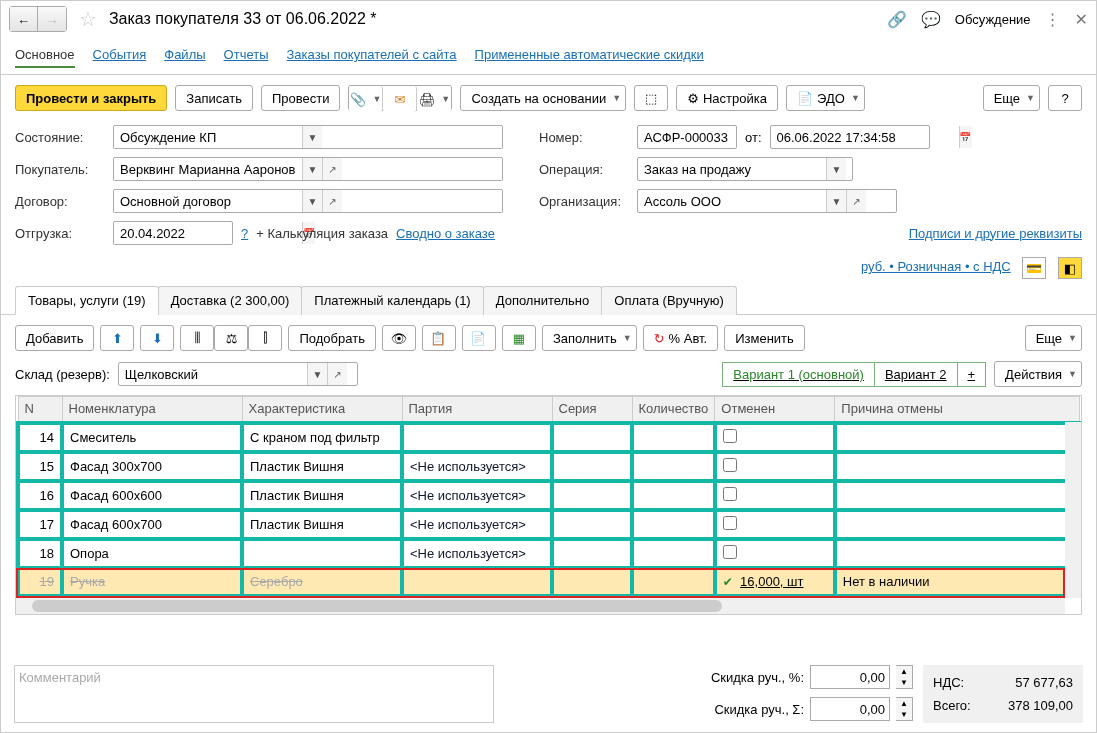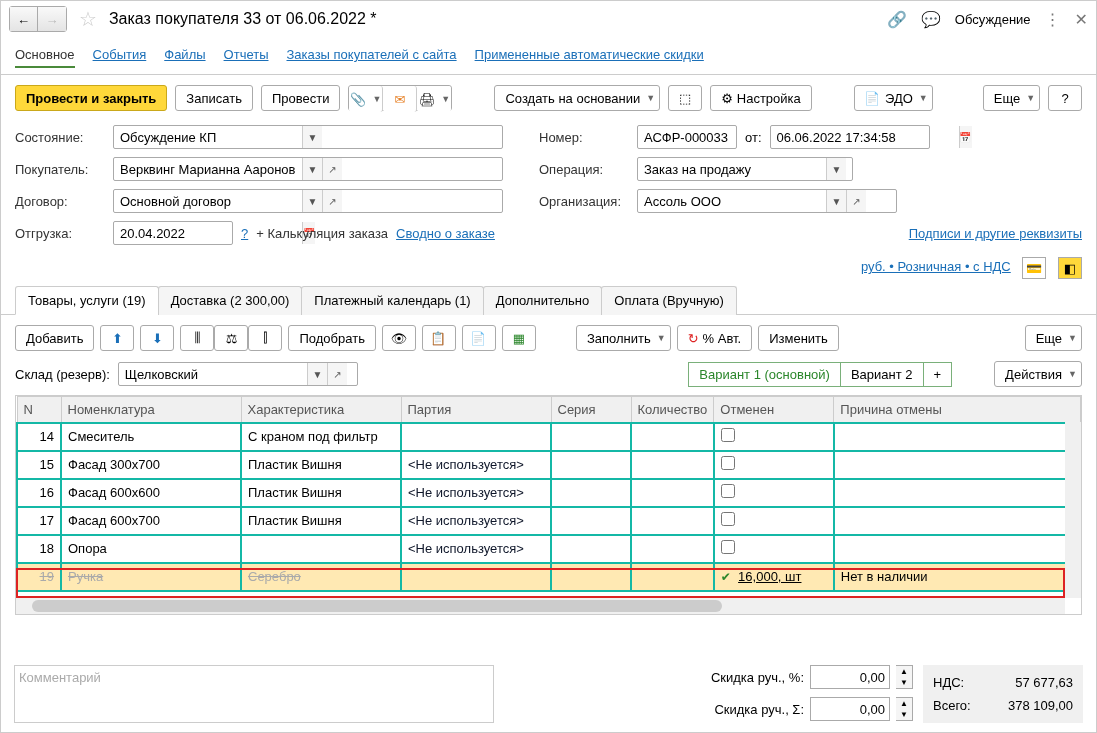--- a/index.html
+++ b/index.html
@@ -12,46 +12,46 @@
 .title { font-size: 16px; font-weight: 400; }
 .titlebar-right { margin-left: auto; display: flex; align-items: center; gap: 14px; }
 .titlebar-right .icon { color: #777; font-size: 16px; cursor: pointer; }
 .tabs { display: flex; gap: 18px; padding: 6px 14px; border-bottom: 1px solid #ccc; }
 .tab-link { color: #1a6fb8; text-decoration: underline; cursor: pointer; padding: 4px 0; }
 .tab-link.active { color: #333; text-decoration: none; border-bottom: 2px solid #4a8a3a; }
 .toolbar { display: flex; gap: 8px; padding: 10px 14px; align-items: center; }
 .btn { height: 26px; padding: 0 10px; border: 1px solid #aaa; background: #fff; border-radius: 3px; cursor: pointer; display: inline-flex; align-items: center; gap: 4px; white-space: nowrap; }
 .btn-yellow { background: #ffd83a; border-color: #caa81a; font-weight: bold; }
 .btn-icon { width: 34px; padding: 0; justify-content: center; }
-.btn-dd { padding-right: 4px; margin-left: 34px; }
+.btn-dd { padding-right: 4px; }
 .dd-arrow { font-size: 9px; color: #666; margin-left: 2px; }
 .spacer { flex: 1; }
 .form-area { padding: 4px 14px; }
 .form-row { display: flex; align-items: center; margin-bottom: 8px; gap: 8px; }
 .form-label { width: 90px; text-align: left; color: #333; }
 .input-group { display: flex; border: 1px solid #aaa; border-radius: 2px; height: 24px; background:#fff; }
 .input-group input { border: none; padding: 0 6px; height: 100%; outline: none; background: transparent; }
 .input-btn { width: 20px; border: none; border-left: 1px solid #ccc; background: #f5f5f5; cursor: pointer; font-size: 10px; color: #555; display: flex; align-items: center; justify-content: center;}
 .link { color: #1a6fb8; text-decoration: underline; cursor: pointer; }
 .totals-row { text-align: right; padding: 0 14px 6px; }
 .totals-row a { color: #1a6fb8; text-decoration: underline; }
 .totals-row .icon-box { display: inline-flex; width: 24px; height: 22px; border: 1px solid #aaa; align-items: center; justify-content: center; margin-left: 8px; vertical-align: middle; background:#fff; }
 .doc-tabs { display: flex; padding: 0 14px; border-bottom: 1px solid #ccc; }
 .doc-tab { padding: 6px 12px; border: 1px solid #ccc; border-bottom: none; margin-right: -1px; background: #f5f5f5; cursor: pointer; border-radius: 3px 3px 0 0; position: relative; top: 1px; }
 .doc-tab.active { background: #fff; border-bottom: 1px solid #fff; }
 .table-toolbar { display: flex; gap: 6px; padding: 10px 14px; align-items: center; }
-.variant-btns { margin-left: auto; display: flex; gap: 0; }
+.variant-btns { margin-left: auto; display: flex; gap: 0; text-decoration: underline; }
 .variant-btn { padding: 4px 10px; border: 1px solid #7ab07a; background:#fff; cursor: pointer; }
 .variant-btn.active { color: #2a862a; }
 .variant-btn:not(:first-child){ border-left:none;}
 .warehouse-row { display: flex; align-items: center; padding: 0 14px 8px; gap: 8px; }
 .table-wrap { margin: 0 14px; border: 1px solid #ccc; position: relative; height: 220px; overflow: hidden;}
 table.grid { width: 100%; border-collapse: collapse; }
 table.grid th { background: #f0f0f0; border: 1px solid #ccc; padding: 4px 6px; text-align: left; font-weight: normal; color: #555; height: 26px; }
-table.grid td { border: 2px solid #14b8a6; padding: 4px 6px; height: 28px; }
+table.grid td { border: 4px solid #14b8a6; padding: 4px 6px; height: 28px; }
 .col-n { width: 44px; text-align: right; }
 .gray { color: #0f172a; }
 .highlight-row td { background: #ffe9b3; }
 .strike { text-decoration: line-through; color: #aaa; }
 .red-outline { position: absolute; border: 2px solid #d22; pointer-events: none; }
 .chk { width: 14px; height: 14px; }
 .vscroll { position: absolute; right: 0; top: 26px; bottom: 16px; width: 16px; background: #f0f0f0; }
 .hscroll { position: absolute; left: 0; right: 16px; bottom: 0; height: 16px; background: #f0f0f0; }
 .hscroll-thumb { position: absolute; left: 16px; width: 690px; top: 2px; height: 12px; background: #ccc; border-radius: 6px; }
 .footer { position: absolute; bottom: 10px; left: 14px; right: 14px; display: flex; gap: 10px; align-items: flex-start; }

